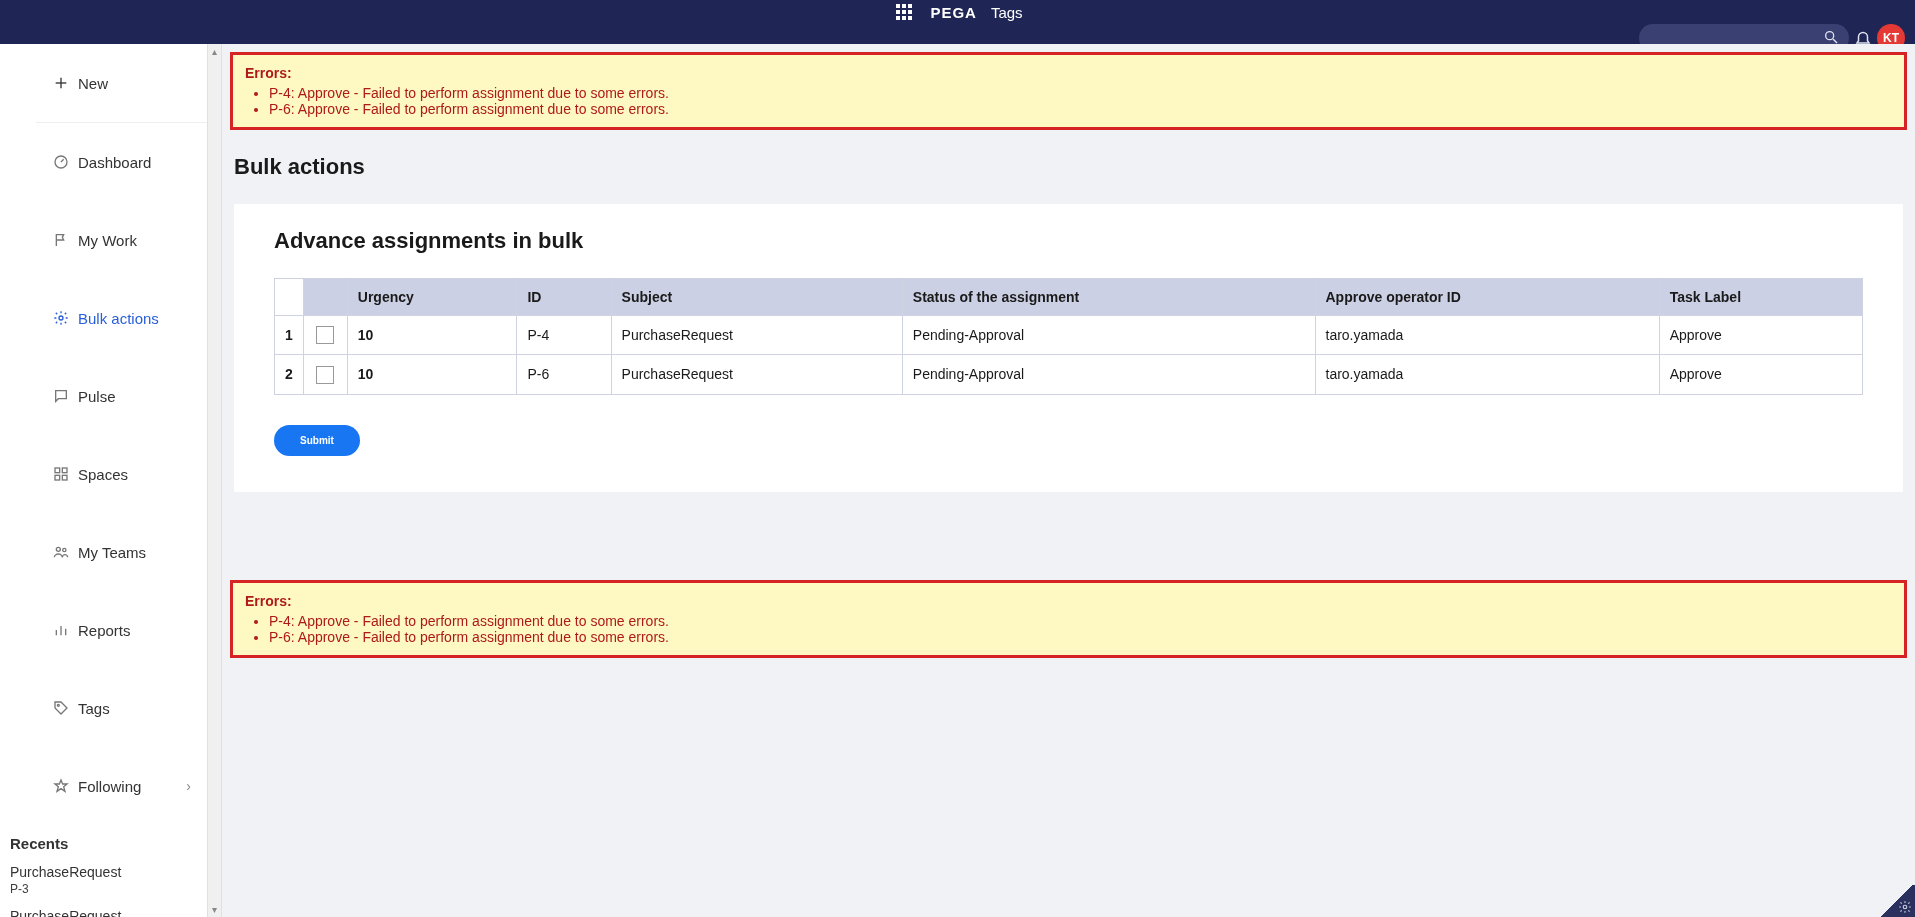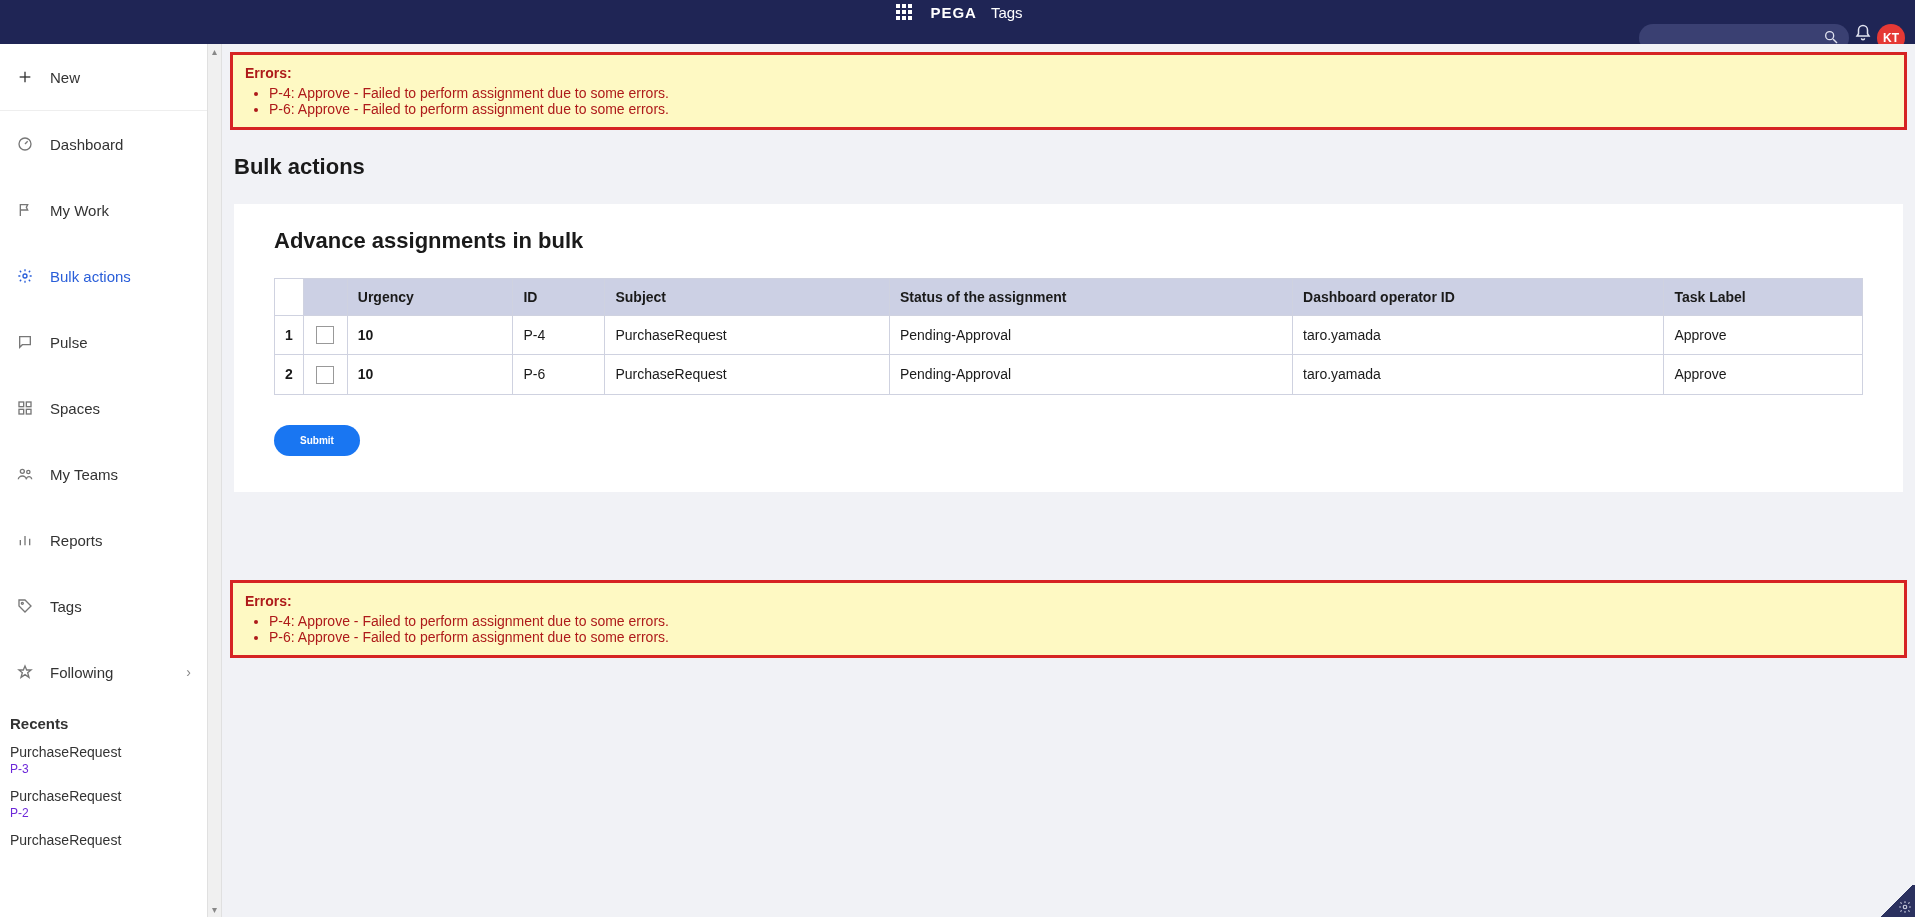--- a/index.html
+++ b/index.html
@@ -18,21 +18,21 @@
   }
   .hdr-left { display: flex; align-items: center; gap: 14px; }
   .app-menu-icon {
     width: 24px; height: 24px; display: flex; align-items: center; justify-content: center;
     cursor: pointer;
   }
   .grid9 { display: grid; grid-template-columns: repeat(3,4px); grid-template-rows: repeat(3,4px); gap: 2px; }
   .grid9 span { background:#fff; width:4px; height:4px; display:block; }
   .brand { font-weight: 700; letter-spacing: 1px; font-size: 15px; }
   .appname { font-size: 15px; }
-  .hdr-right { margin-left: auto; display: flex; align-items: flex-start; gap: 5px; }
+  .hdr-right { margin-left: auto; display: flex; align-items: flex-end; gap: 5px; }
   .search-wrap {
     background: #3a4072; border-radius: 20px; width: 210px; height: 28px;
     display: flex; align-items: center; padding: 0 10px; justify-content: flex-end;
   }
   .search-input { background: transparent; border: none; outline: none; color: #fff; flex: 1; font-size: 13px; }
   .icon-search svg, .icon-bell svg { stroke: #e0e2f0; fill: none; }
   .avatar {
     width: 28px; height: 28px; border-radius: 50%; background: #e53935; color: #fff;
     display: flex; align-items: center; justify-content: center; font-size: 12px; font-weight: 600;
     cursor: pointer;
@@ -46,35 +46,36 @@
   }
   .scroll-gutter {
     width: 14px; background: #f0f0f0; border-right: 1px solid #e0e0e0;
     display:flex; flex-direction:column; justify-content:space-between; align-items:center;
     padding: 2px 0;
   }
   .scroll-arrow { font-size: 10px; color: #888; cursor: pointer; user-select:none; }
   .main { flex: 1; overflow-y: auto; background: #f1f2f6; }
 
   .nav-item {
-    display: flex; align-items: center; gap: 16px;
-    padding: 24px 16px; color: #333; cursor: pointer;
+    display: flex; align-items: center; gap: 8px;
+    padding: 30px 16px; color: #333; cursor: pointer;
     border-bottom: 0;
+    margin-left: 36px;
   }
   .nav-new { border-bottom: 1px solid #eee; }
   .nav-item.active { color: #295ed9; }
   .nav-item .nav-icon { width: 18px; height: 18px; display:flex; align-items:center; justify-content:center; color:#777; }
   .nav-item.active .nav-icon { color:#295ed9; }
   .nav-item .nav-label { font-size: 15px; }
   .nav-item .chev { margin-left:auto; color:#888; }
 
   .recents-hdr { padding: 10px 10px 6px 10px; font-weight: 700; font-size: 15px; color:#333; }
   .recent { padding: 6px 10px; cursor: pointer; }
   .recent .r-title { font-size: 14px; color:#333; }
-  .recent .r-sub { font-size: 12px; color:#6d28d9; margin-top:2px; }
+  .recent .r-sub { font-size: 12px; color:#404040; margin-top:2px; }
 
   
   .error-box {
     border: 3px solid #d62424; background: #fef9c3; color: #ae1a1a;
     margin: 8px; padding: 10px 12px;
   }
   .error-box .err-title { font-weight: 600; margin-bottom: 4px; }
   .error-box ul { padding-left: 24px; }
   .error-box li { margin: 0; font-size: 14px; }
 
@@ -284,21 +285,21 @@
       <div class="card-title">Advance assignments in bulk</div>
       <table class="data">
         <thead>
             <tr id="thead-row">
               <th class="rownum-col"></th>
               <th class="chk-col"></th>
               <th>Urgency</th>
               <th>ID</th>
               <th>Subject</th>
               <th>Status of the assignment</th>
-              <th>Dashboard operator ID</th>
+              <th>Approve operator ID</th>
               <th>Task Label</th>
             </tr>
           </thead>
         <tbody id="tbody">
             <tr>
               <td class="rownum-col">1</td>
               <td class="chk-col"><span class="chk"></span></td>
               <td><b>10</b></td>
               <td>P-4</td>
               <td>PurchaseRequest</td>

